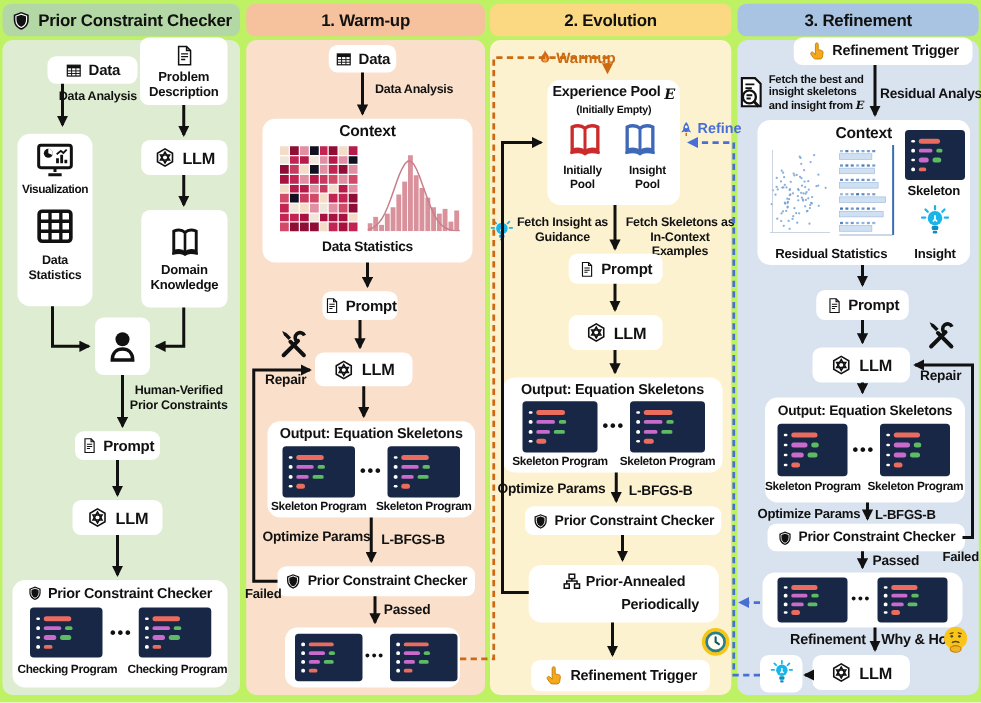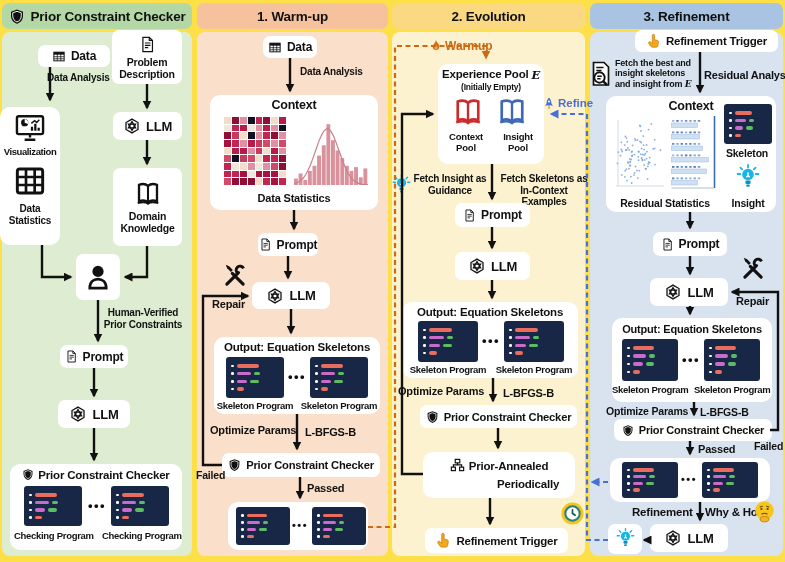--- a/index.html
+++ b/index.html
@@ -1,16 +1,16 @@
 <!DOCTYPE html>
 <html style="--checker_header: #b3d8a5; --checker_body: #deedd2; --warmup_header: #f5c29d; --warmup_body: #fadfca; --evolution_header: #fbd983; --evolution_body: #fdf2d0; --refinement_header: #a9c3e2; --refinement_body: #d9e3f0; --code_bg: #182745; --code_red: #e96c5f; --code_pink: #c96bca; --code_green: #5dbb63; --warmup_tag_color: #cc6a11; --refine_tag_color: #4a6fd4; --bulb_color: #18b5ea;"><head>
 <meta charset="utf-8">
 <style>
   html,body{margin:0;padding:0;background:#fff;}
-  .stage{position:relative;width:785px;height:562px;background:#fde047;
+  .stage{position:relative;width:785px;height:562px;background:#bef264;
          font-family:"Liberation Sans","DejaVu Sans",sans-serif;color:#111;overflow:hidden;}
   .abs{position:absolute;}
   .colhead{position:absolute;height:26px;border-radius:7px;display:flex;align-items:center;
            justify-content:center;gap:6px;font-weight:700;font-size:13.5px;letter-spacing:-0.2px;}
   .colbody{position:absolute;border-radius:8px;}
   .node{position:absolute;background:#fff;border-radius:7px;display:flex;align-items:center;
         justify-content:center;gap:5px;font-weight:700;font-size:12px;letter-spacing:-0.2px;}
   .node.colm{flex-direction:column;gap:2px;text-align:center;}
   .panel{position:absolute;background:#fff;border-radius:10px;}
   .lbl{position:absolute;font-weight:700;color:#111;letter-spacing:-0.2px;line-height:1.15;}
@@ -71,21 +71,21 @@
 
   <div class="node colm" style="left:112px;top:30px;width:70px;height:54px;font-size:10.5px">
     <span class="ic" style="width:17px;height:19px"><svg viewBox="0 0 24 24">
           <path d="M5.5 1.8 H14.5 L19 6.3 V22.2 H5.5 Z" fill="#fff" stroke="#111" stroke-width="1.7"></path>
           <path d="M14.5 1.8 V6.3 H19" fill="none" stroke="#111" stroke-width="1.7"></path>
           <path d="M8.3 10 H16.2 M8.3 13.2 H16.2 M8.3 16.4 H13" stroke="#111" stroke-width="1.5"></path>
         </svg></span>
     <span style="width:66px">Problem Description</span>
   </div>
 
-  <div class="panel" style="left:0;top:107px;width:60px;height:138px">
+  <div class="panel" style="left:14px;top:107px;width:60px;height:138px">
     <span class="ic abs" style="left:13px;top:5px;width:34px;height:32px"><svg viewBox="0 0 24 24">
           <rect x="2.2" y="3.2" width="19.6" height="13.4" rx="1.4" fill="#fff" stroke="#111" stroke-width="1.8"></rect>
           <circle cx="8" cy="8" r="2.7" fill="#111"></circle>
           <path d="M8 8 V5.3 A2.7 2.7 0 0 1 10.5 9 Z" fill="#fff"></path>
           <path d="M13.5 14 V11 M16 14 V8.8 M18.5 14 V11.8" stroke="#111" stroke-width="1.7"></path>
           <path d="M13 8.5 L15.5 6.5 L17 7.8 L19 5.8" fill="none" stroke="#111" stroke-width="1.1"></path>
           <path d="M12 16.6 V19.2 M8 20.8 H16" stroke="#111" stroke-width="1.8"></path>
         </svg></span>
     <div class="lbl ctr" style="left:0;top:40px;width:60px;font-size:9.5px;letter-spacing:-0.4px">Visualization</div>
     <span class="ic abs" style="left:14px;top:58px;width:32px;height:32px"><svg viewBox="0 0 24 24">
@@ -449,21 +449,21 @@
     <span class="ic abs" style="left:14px;top:31px;width:32px;height:34px"><svg viewBox="0 0 24 24">
           <path d="M12 5 C10 3.3 7 3.1 4.3 4.2 V18.3 C7 17.2 10 17.4 12 19.1 C14 17.4 17 17.2 19.7 18.3 V4.2 C17 3.1 14 3.3 12 5 Z" fill="#fff" stroke="#cc2b2b" stroke-width="2"></path>
           <path d="M12 5.2 V19" stroke="#cc2b2b" stroke-width="1.8"></path>
           <path d="M3.2 19.8 C8 18.6 10.5 19 12 20.4 C13.5 19 16 18.6 20.8 19.8" fill="none" stroke="#cc2b2b" stroke-width="1.6"></path>
         </svg></span>
     <span class="ic abs" style="left:58px;top:31px;width:32px;height:34px"><svg viewBox="0 0 24 24">
           <path d="M12 5 C10 3.3 7 3.1 4.3 4.2 V18.3 C7 17.2 10 17.4 12 19.1 C14 17.4 17 17.2 19.7 18.3 V4.2 C17 3.1 14 3.3 12 5 Z" fill="#fff" stroke="#3f68b8" stroke-width="2"></path>
           <path d="M12 5.2 V19" stroke="#3f68b8" stroke-width="1.8"></path>
           <path d="M3.2 19.8 C8 18.6 10.5 19 12 20.4 C13.5 19 16 18.6 20.8 19.8" fill="none" stroke="#3f68b8" stroke-width="1.6"></path>
         </svg></span>
-    <div class="lbl ctr" style="left:2px;top:68px;width:52px;font-size:9.5px">Context Pool</div>
+    <div class="lbl ctr" style="left:2px;top:68px;width:52px;font-size:9.5px">Initially Pool</div>
     <div class="lbl ctr" style="left:58px;top:68px;width:44px;font-size:9.5px">Insight Pool</div>
   </div>
 
   <div class="tag" style="left:542px;top:95px;height:16px;font-size:11.5px;color:var(--refine_tag_color)">
     <span class="ic" style="width:14px;height:15px"><svg viewBox="0 0 24 24">
           <path d="M12 1.8 C15 4.8 16.2 8.8 16.2 12 L18.8 16.4 L14.6 14.8 C13 15.9 11 15.9 9.4 14.8 L5.2 16.4 L7.8 12 C7.8 8.8 9 4.8 12 1.8 Z" fill="#4a6fd4"></path>
           <circle cx="12" cy="8.6" r="1.8" fill="#fff"></circle>
           <path d="M12 16.5 V21" stroke="#d2691e" stroke-width="2"></path>
         </svg></span>
     <span>Refine</span>

